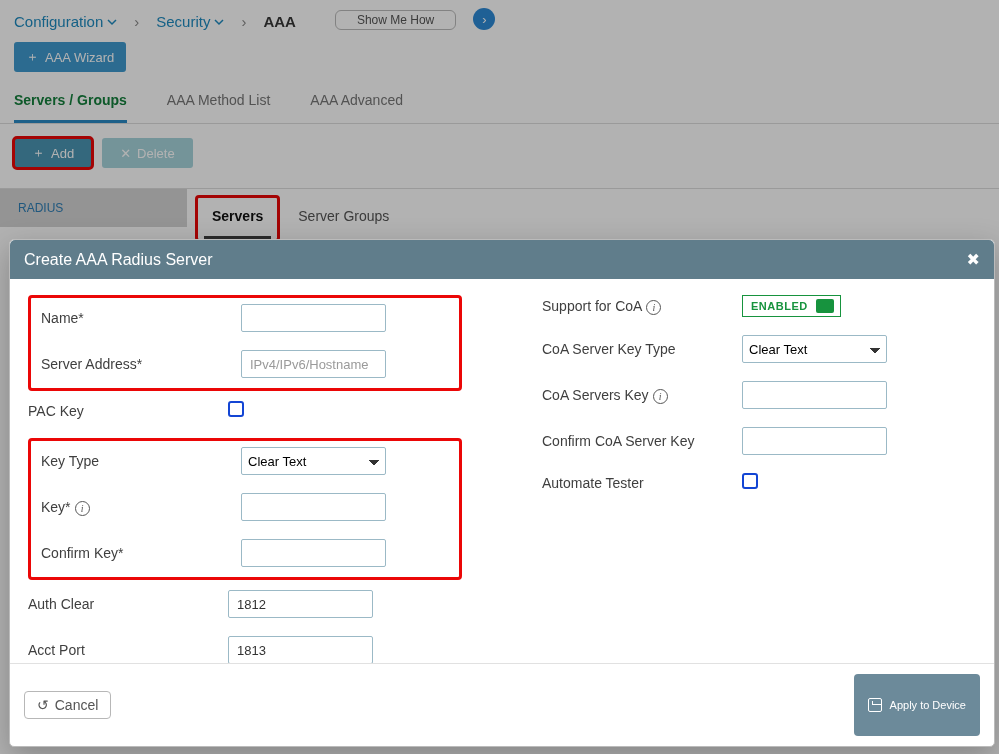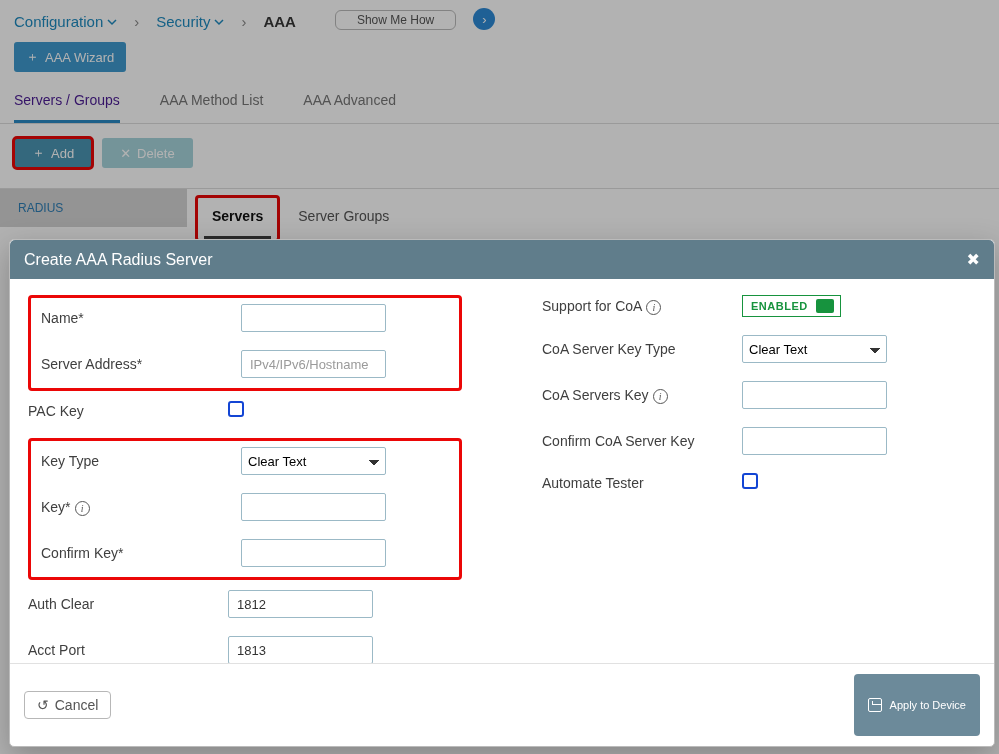--- a/index.html
+++ b/index.html
@@ -9,21 +9,21 @@
   
   .crumb { display:flex; align-items:flex-end; gap:17px; padding:8px 14px 6px; font-size:15px; }
   .crumb a { color:#1f8bc0; text-decoration:none; display:flex; align-items:center; gap:4px;}
   .crumb .chev { color:#888; }
   .crumb .current { color:#373737; font-weight:600; }
   .show-me { border:1px solid #bbb; border-radius:6px; padding:2px 21px; font-size:12px; background:#fff; color:#555;margin-left:22px; }
   .round-arrow { width:22px; height:22px; border-radius:50%; background:#2d8ad6; color:#fff; display:inline-flex; align-items:center; justify-content:center; font-size:13px; }
   .wizard-btn { margin:6px 14px 10px; background:#409acf; color:#fff; border:none; border-radius:3px; padding:6px 12px; font-size:13px; display:inline-flex; align-items:center; gap:6px; }
   .tabs1 { border-bottom:1px solid #ddd; padding:0 14px; display:flex; gap:40px; }
   .tabs1 .tab { padding:10px 0 12px; color:#777; font-size:14px; }
-  .tabs1 .tab.active { color:#4c1d95; border-bottom:3px solid #2a8ac4; font-weight:400; }
+  .tabs1 .tab.active { color:#15803d; border-bottom:3px solid #2a8ac4; font-weight:700; }
   .toolbar { padding:14px 14px 20px; display:flex; gap:10px; }
   .btn-add, .btn-del { border:none; border-radius:3px; padding:6px 18px; font-size:13px; color:#fff; display:inline-flex; align-items:center; gap:6px;}
   .btn-add { background:#4b95b3; }
   .btn-del { background:#a7d4dc; color:#fff; }
   .hl-red { outline:3px solid #eb0707; outline-offset:-1px; border-radius:3px; }
   .subarea { display:flex; border-top:1px solid #ddd; }
   .leftcol { width:187px; }
   .leftcol .item { padding:12px 18px; color:#2e7eb5; font-size:12px; }
   .leftcol .item.sel { background:#d4d4d4; }
   .tabs2-wrap { padding:6px 0 0 8px; }

